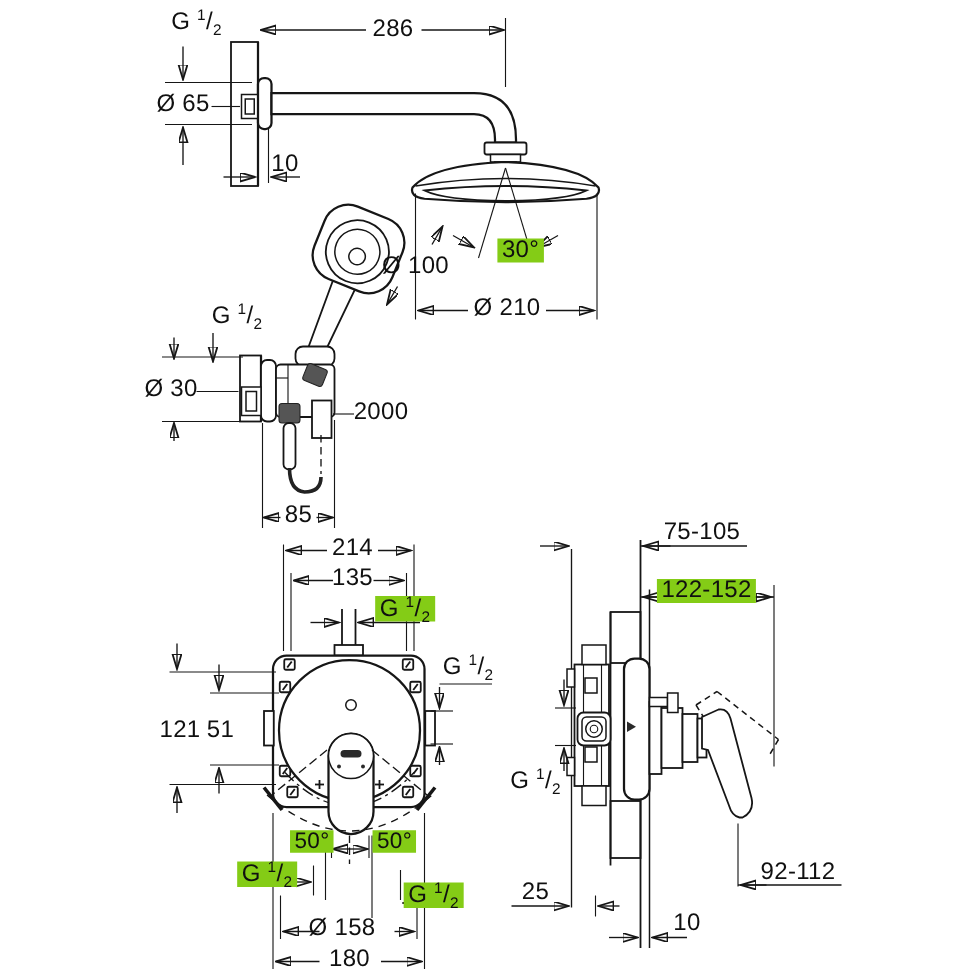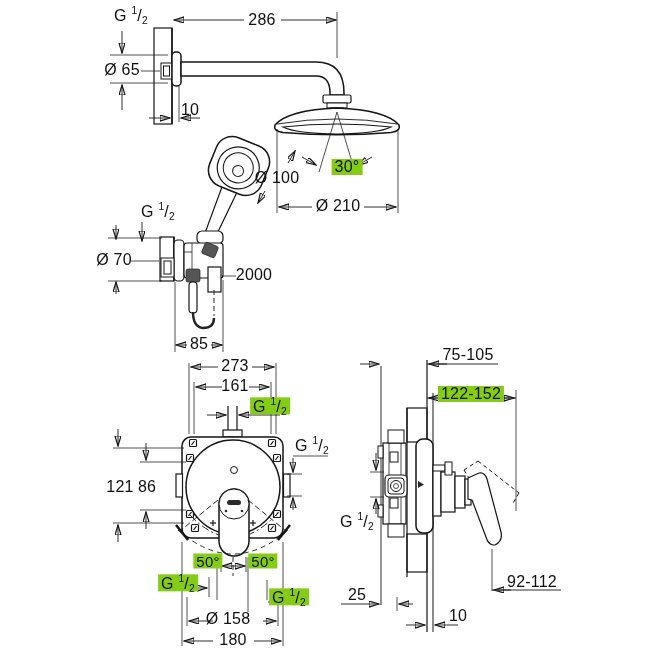--- a/index.html
+++ b/index.html
@@ -299,30 +299,30 @@
 <div class="labels">
 
   <div style="left:131px;top:15px">G <sup>1</sup>/<sub>2</sub></div>
   <div style="left:262px;top:20px">286</div>
   <div style="left:122px;top:70px">Ø 65</div>
   <div style="left:190px;top:110px">10</div>
   <div style="left:347px;top:167px" class="bg">30°</div>
   <div style="left:338px;top:206px">Ø 210</div>
   <div style="left:277px;top:178px">Ø 100</div>
   <div style="left:158px;top:211px">G <sup>1</sup>/<sub>2</sub></div>
-  <div style="left:114px;top:260px">Ø 70</div>
+  <div style="left:114px;top:260px">Ø 30</div>
   <div style="left:254px;top:275px">2000</div>
   <div style="left:199px;top:344px">85</div>
 
-  <div style="left:235px;top:366px">273</div>
-  <div style="left:235px;top:386px">161</div>
+  <div style="left:235px;top:366px">214</div>
+  <div style="left:235px;top:386px">135</div>
   <div style="left:270px;top:406px" class="bg">G <sup>1</sup>/<sub>2</sub></div>
   <div style="left:312px;top:445px">G <sup>1</sup>/<sub>2</sub></div>
   <div style="left:120px;top:487px">121</div>
-  <div style="left:147px;top:487px">86</div>
+  <div style="left:147px;top:487px">51</div>
   <div style="left:208px;top:561px" class="sm bg">50°</div>
   <div style="left:263px;top:561px" class="sm bg">50°</div>
   <div style="left:178px;top:583px" class="bg">G <sup>1</sup>/<sub>2</sub></div>
   <div style="left:289px;top:597px" class="bg">G <sup>1</sup>/<sub>2</sub></div>
   <div style="left:228px;top:619px">Ø 158</div>
   <div style="left:233px;top:640px">180</div>
 
   <div style="left:468px;top:355px">75-105</div>
   <div style="left:471px;top:394px" class="bg">122-152</div>
   <div style="left:357px;top:521px">G <sup>1</sup>/<sub>2</sub></div>

